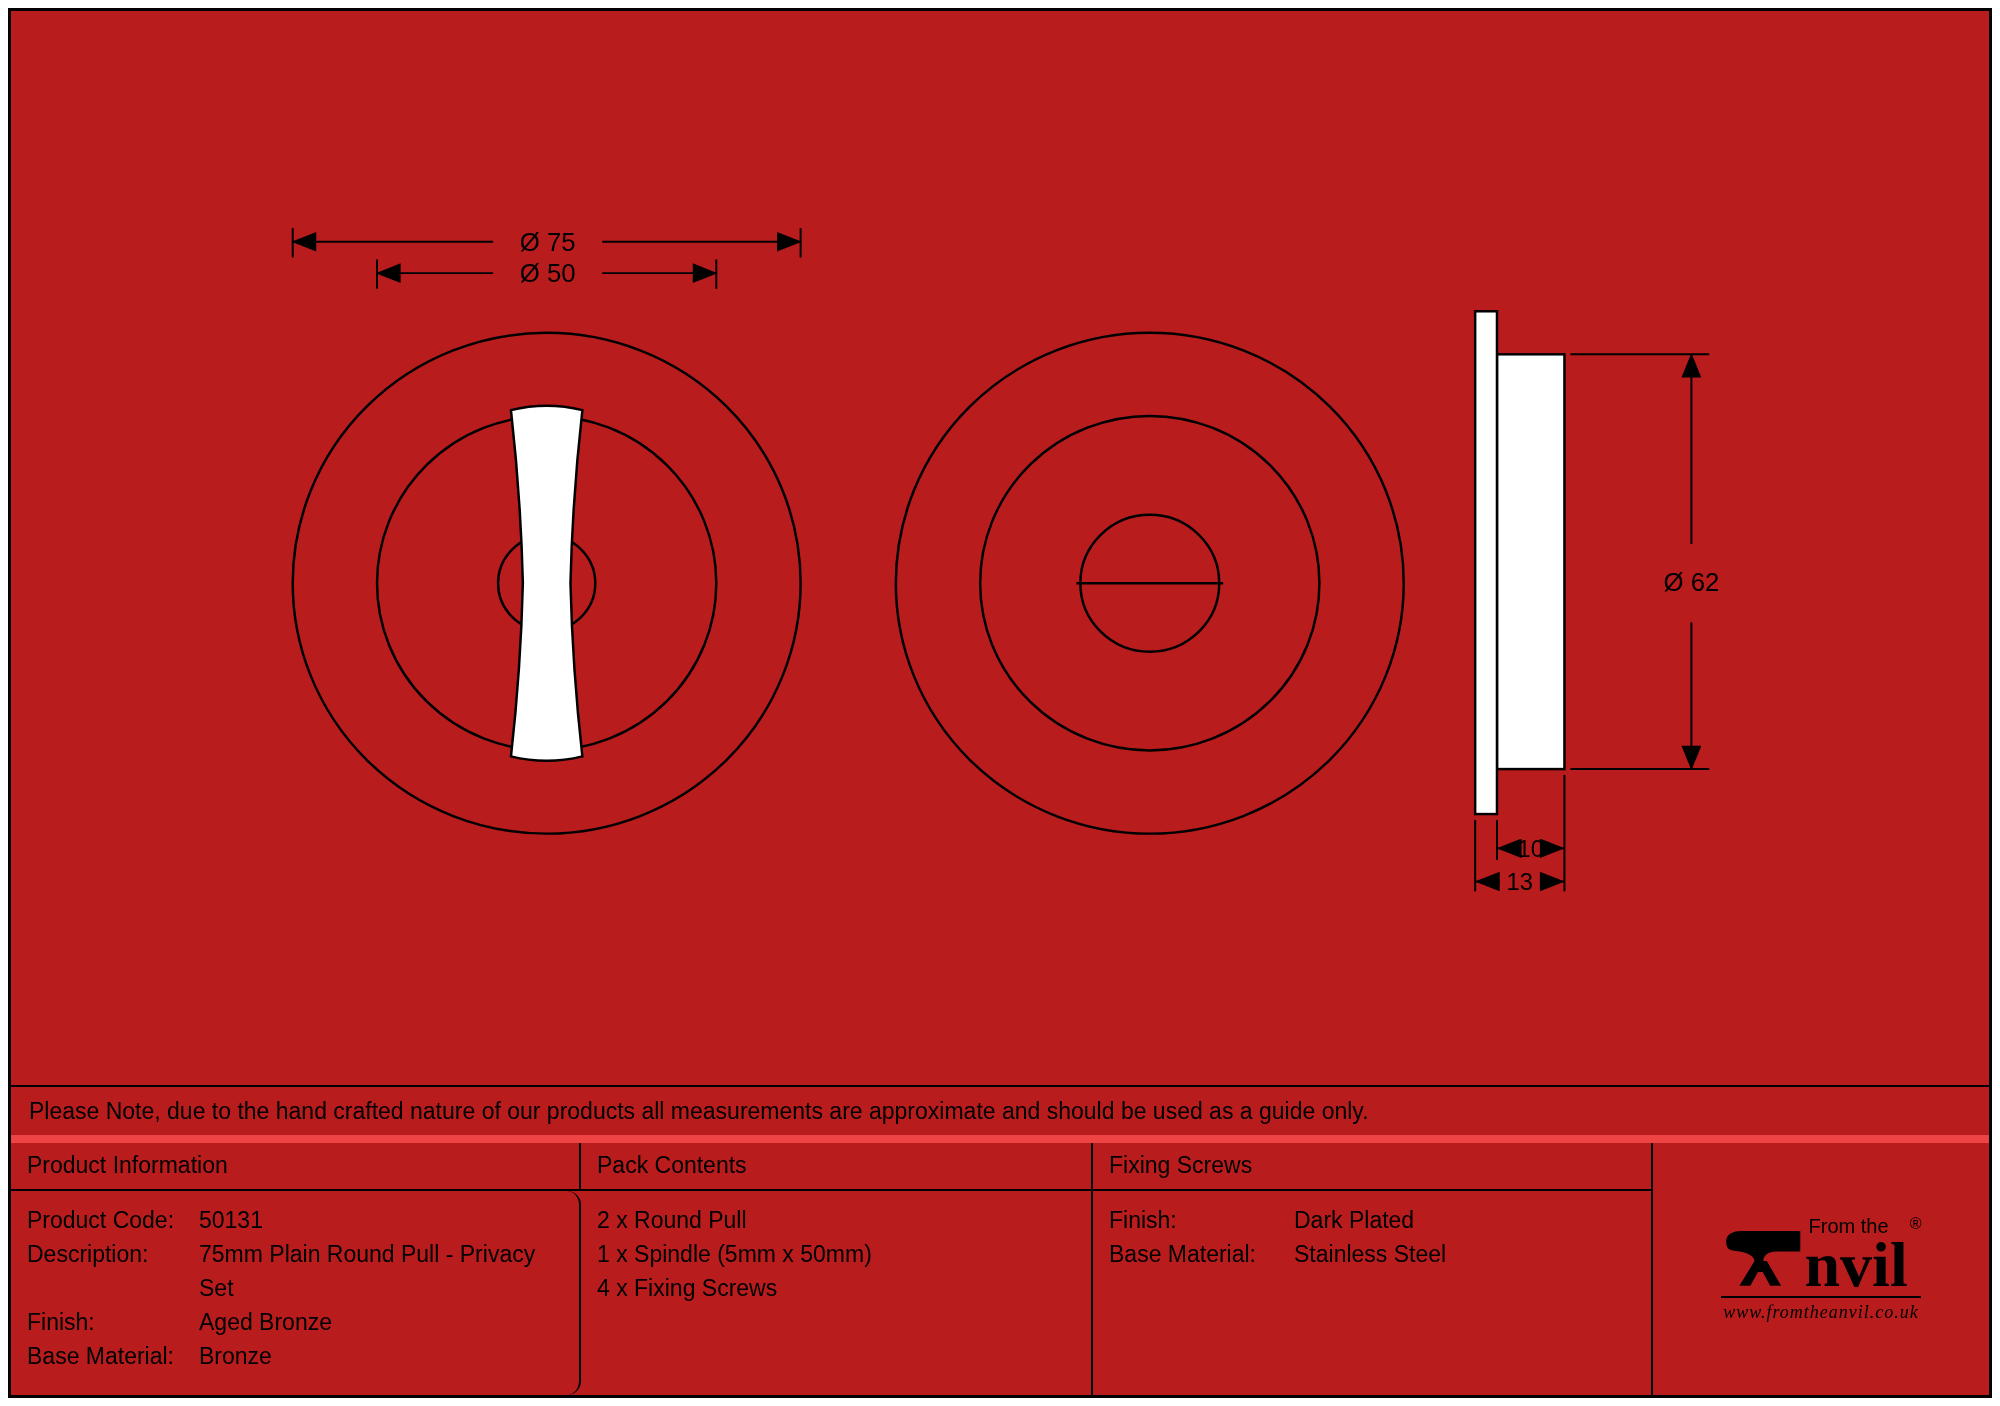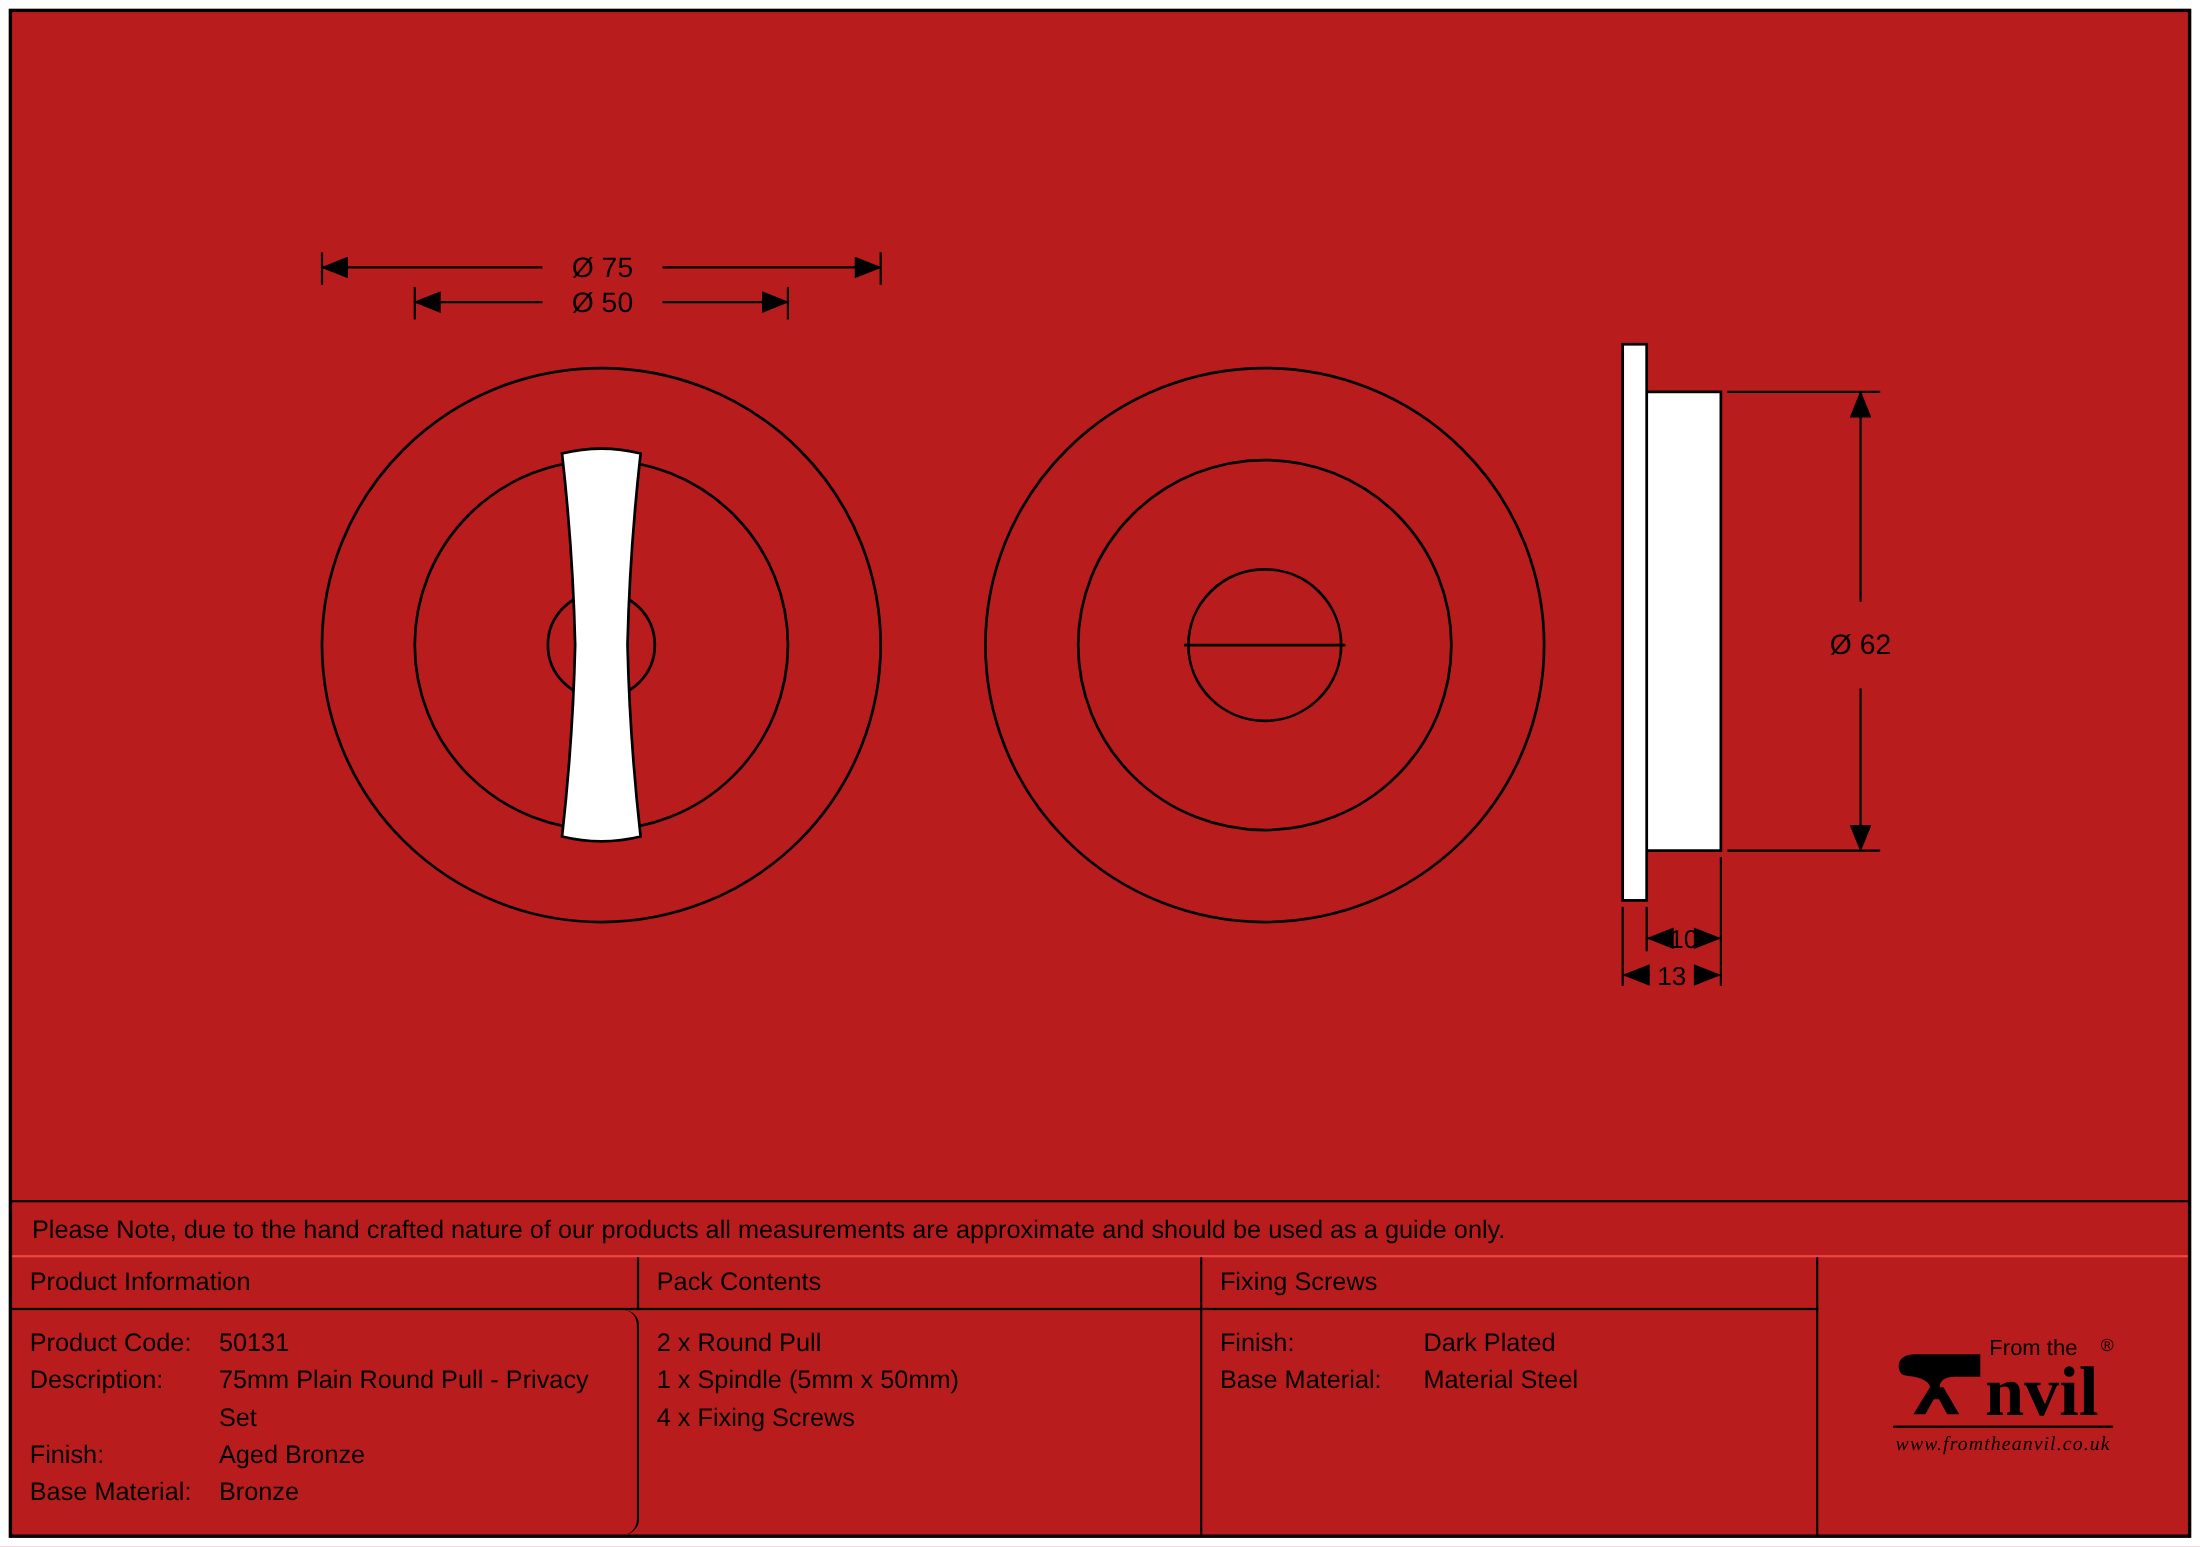--- a/index.html
+++ b/index.html
@@ -4,21 +4,21 @@
 <style>
   html,body { margin:0; padding:0; background:#fff; }
   body { width:2000px; height:1406px; position:relative; font-family:"Liberation Sans", sans-serif; color:#000; }
   .page { position:absolute; inset:8px; border:3px solid #000; display:flex; flex-direction:column; background:#b91c1c; }
 
   .drawing-area { flex:1 1 auto; position:relative; overflow:hidden; }
   .drawing-area svg { position:absolute; inset:0; width:100%; height:100%; }
 
   .note-row { flex:0 0 auto; border-top:2px solid #000; padding:11px 18px 10px; font-size:23px; }
 
-  .info-table { flex:0 0 252px; border-top:2px solid #ef4444; display:grid;
+  .info-table { flex:0 0 252px; border-top:8px solid #ef4444; display:grid;
                 grid-template-columns:570px 512px 560px 1fr; grid-template-rows:48px 1fr; }
   .cell { padding:9px 16px; font-size:23px; }
   .cell-h { border-right:2px solid #000; border-bottom:2px solid #000; font-weight:500; }
   .cell-b { border-right:2px solid #000; padding-top:12px; }
   .kv { display:flex; line-height:34px; }
   .kv .k { flex:0 0 172px; }
   .fix .k { flex:0 0 185px; }
   .pc-line { line-height:34px; }
 
   .logo-cell { grid-column:4; grid-row:1 / 3; display:flex; align-items:center; justify-content:center; }
@@ -134,21 +134,21 @@
       <div class="pc-line">4 x Fixing Screws</div>
     </div>
 
     <div class="cell cell-b fix" style="grid-column:3;grid-row:2;">
       <div class="kv">
         <span class="k">Finish:</span>
         <span class="v">Dark Plated</span>
       </div>
       <div class="kv">
         <span class="k">Base Material:</span>
-        <span class="v">Material Steel</span>
+        <span class="v">Stainless Steel</span>
       </div>
     </div>
 
     <div class="logo-cell">
       <div class="logo">
         <div class="logo-top">
           <svg width="82" height="66" viewBox="0 0 120 92">
             <path fill="#000" d="M8,28 C5,14 16,8 30,8 L116,8 L116,38 L82,38 C68,38 62,44 62,52 L67,52 L88,88 L72,88 L61,68 L54,68 L43,88 L27,88 L49,52 C49,46 40,40 28,38 C16,36 10,37 8,28 Z"></path>
           </svg>
           <div class="logo-right">

